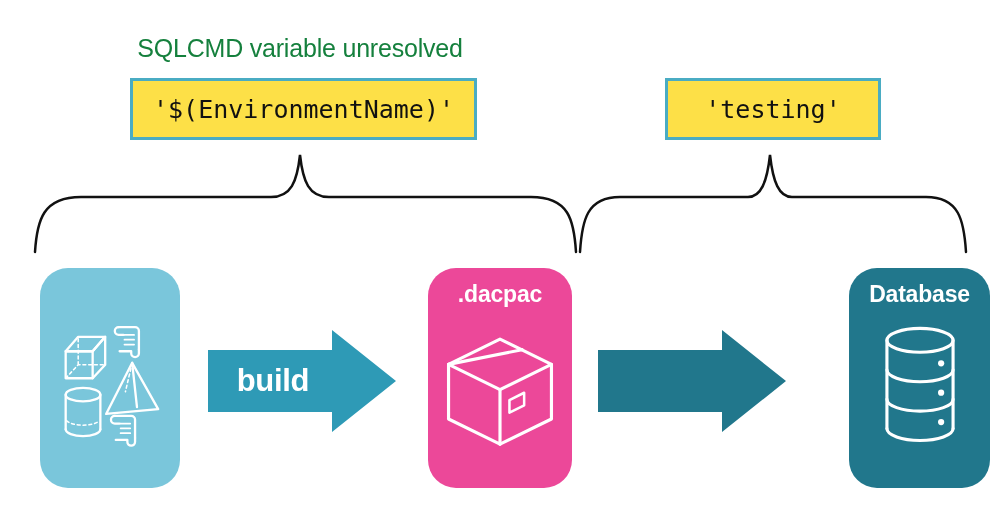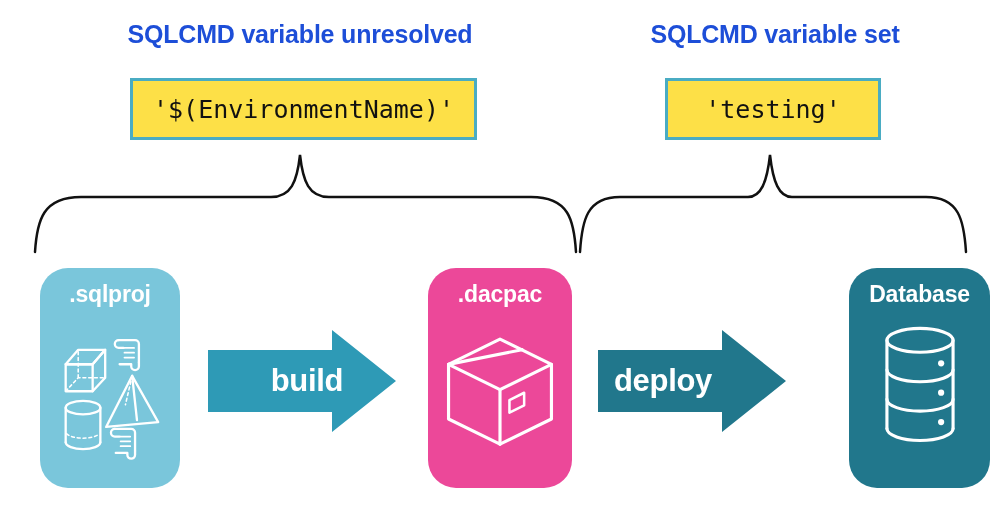--- a/index.html
+++ b/index.html
@@ -5,23 +5,23 @@
   html,body{margin:0;padding:0;background:#fff;}
   #canvas{
     position:relative;
     width:1000px;height:522px;
     background:#ffffff;
     font-family:"Liberation Sans", sans-serif;
     overflow:hidden;
   }
   .heading{
     position:absolute;
-    top:18px;height:32px;
+    top:32px;height:32px;
     display:flex;align-items:center;justify-content:center;
-    font-size:25px;font-weight:700;color:#1d4ed8;
+    font-size:25px;font-weight:400;color:#15803d;
     letter-spacing:-0.2px;
     white-space:nowrap;
   }
   #heading-left{left:40px;width:520px;}
   #heading-right{left:580px;width:390px;}
   .codebox{
     position:absolute;top:78px;height:62px;
     box-sizing:border-box;
     border:3px solid #4aacc3;
     background:#fde047;
@@ -52,48 +52,46 @@
   .node-iconwrap{flex:1;display:flex;align-items:center;justify-content:center;width:100%;}
   .arrow{position:absolute;top:330px;width:188px;height:102px;}
   #arrow-build{left:208px;}
   #arrow-deploy{left:598px;}
   .arrow-label{
     position:absolute;top:330px;height:102px;width:130px;
     display:flex;align-items:center;justify-content:center;
     font-size:31px;font-weight:700;color:#ffffff;
     letter-spacing:-0.3px;
   }
-  #arrow-build-label{left:208px;padding-left:34px;}
+  #arrow-build-label{left:208px;}
   #arrow-deploy-label{left:598px;}
   svg{display:block;}
 </style>
 </head>
 <body>
 
 <div id="canvas">
 
   <div class="heading" id="heading-left">SQLCMD variable unresolved</div>
-  <div class="heading" id="heading-right">SQLCMD variable set</div>
 
   <div class="codebox" id="codebox-left">
     <span>'$(EnvironmentName)'</span>
   </div>
   <div class="codebox" id="codebox-right">
     <span>'testing'</span>
   </div>
 
   <svg class="brace" id="brace-left" viewBox="0 0 545 106" width="545" height="106">
     <path d="M2,104 C4,72 10,49 48,49 L238,49 C258,49 264,34 267,7 C270,34 276,49 296,49 L498,49 C536,49 541,72 543,104" fill="none" stroke="#111111" stroke-width="2.5" stroke-linecap="round"></path>
   </svg>
   <svg class="brace" id="brace-right" viewBox="0 0 390 106" width="390" height="106">
     <path d="M2,104 C4,72 9,49 42,49 L170,49 C183,49 189,34 192,7 C195,34 201,49 214,49 L348,49 C381,49 386,72 388,104" fill="none" stroke="#111111" stroke-width="2.5" stroke-linecap="round"></path>
   </svg>
 
   <div class="node" id="node-sqlproj">
-    <div class="node-title">.sqlproj</div>
     <div class="node-iconwrap">
       <svg viewBox="0 0 110 132" width="106" height="128" fill="none" stroke="#ffffff" stroke-width="2.4" stroke-linejoin="round" stroke-linecap="round">
 
         <g>
           <path d="M9,31 L22,16 L50,16 L37,31 Z"></path>
           <path d="M9,31 L37,31 L37,59 L9,59 Z"></path>
           <path d="M37,31 L50,16 L50,45 L37,59"></path>
           <path d="M9,59 L22,45 L50,45 M22,45 L22,16" stroke-dasharray="3,3" stroke-width="1.6"></path>
         </g>
 
@@ -141,21 +139,20 @@
         <path d="M104,28 L104,80 L55,104"></path>
         <path d="M6,28 L76,14"></path>
         <path d="M64,62 L78,55 L78,67 L64,74 Z" stroke-width="2.4"></path>
       </svg>
     </div>
   </div>
 
   <svg class="arrow" id="arrow-deploy" viewBox="0 0 188 102" width="188" height="102">
     <polygon points="0,20 124,20 124,0 188,51 124,102 124,82 0,82" fill="#21778c"></polygon>
   </svg>
-  <div class="arrow-label" id="arrow-deploy-label">deploy</div>
 
   <div class="node" id="node-database">
     <div class="node-title">Database</div>
     <div class="node-iconwrap">
       <svg viewBox="0 0 100 135" width="92" height="124" fill="none" stroke="#ffffff" stroke-width="3.4" stroke-linejoin="round" stroke-linecap="round" style="margin-bottom:28px;">
         <ellipse cx="50" cy="20" rx="36" ry="13"></ellipse>
         <path d="M14,20 V116 M86,20 V116"></path>
         <path d="M14,52 a36,13 0 0 0 72,0"></path>
         <path d="M14,84 a36,13 0 0 0 72,0"></path>
         <path d="M14,116 a36,13 0 0 0 72,0"></path>

